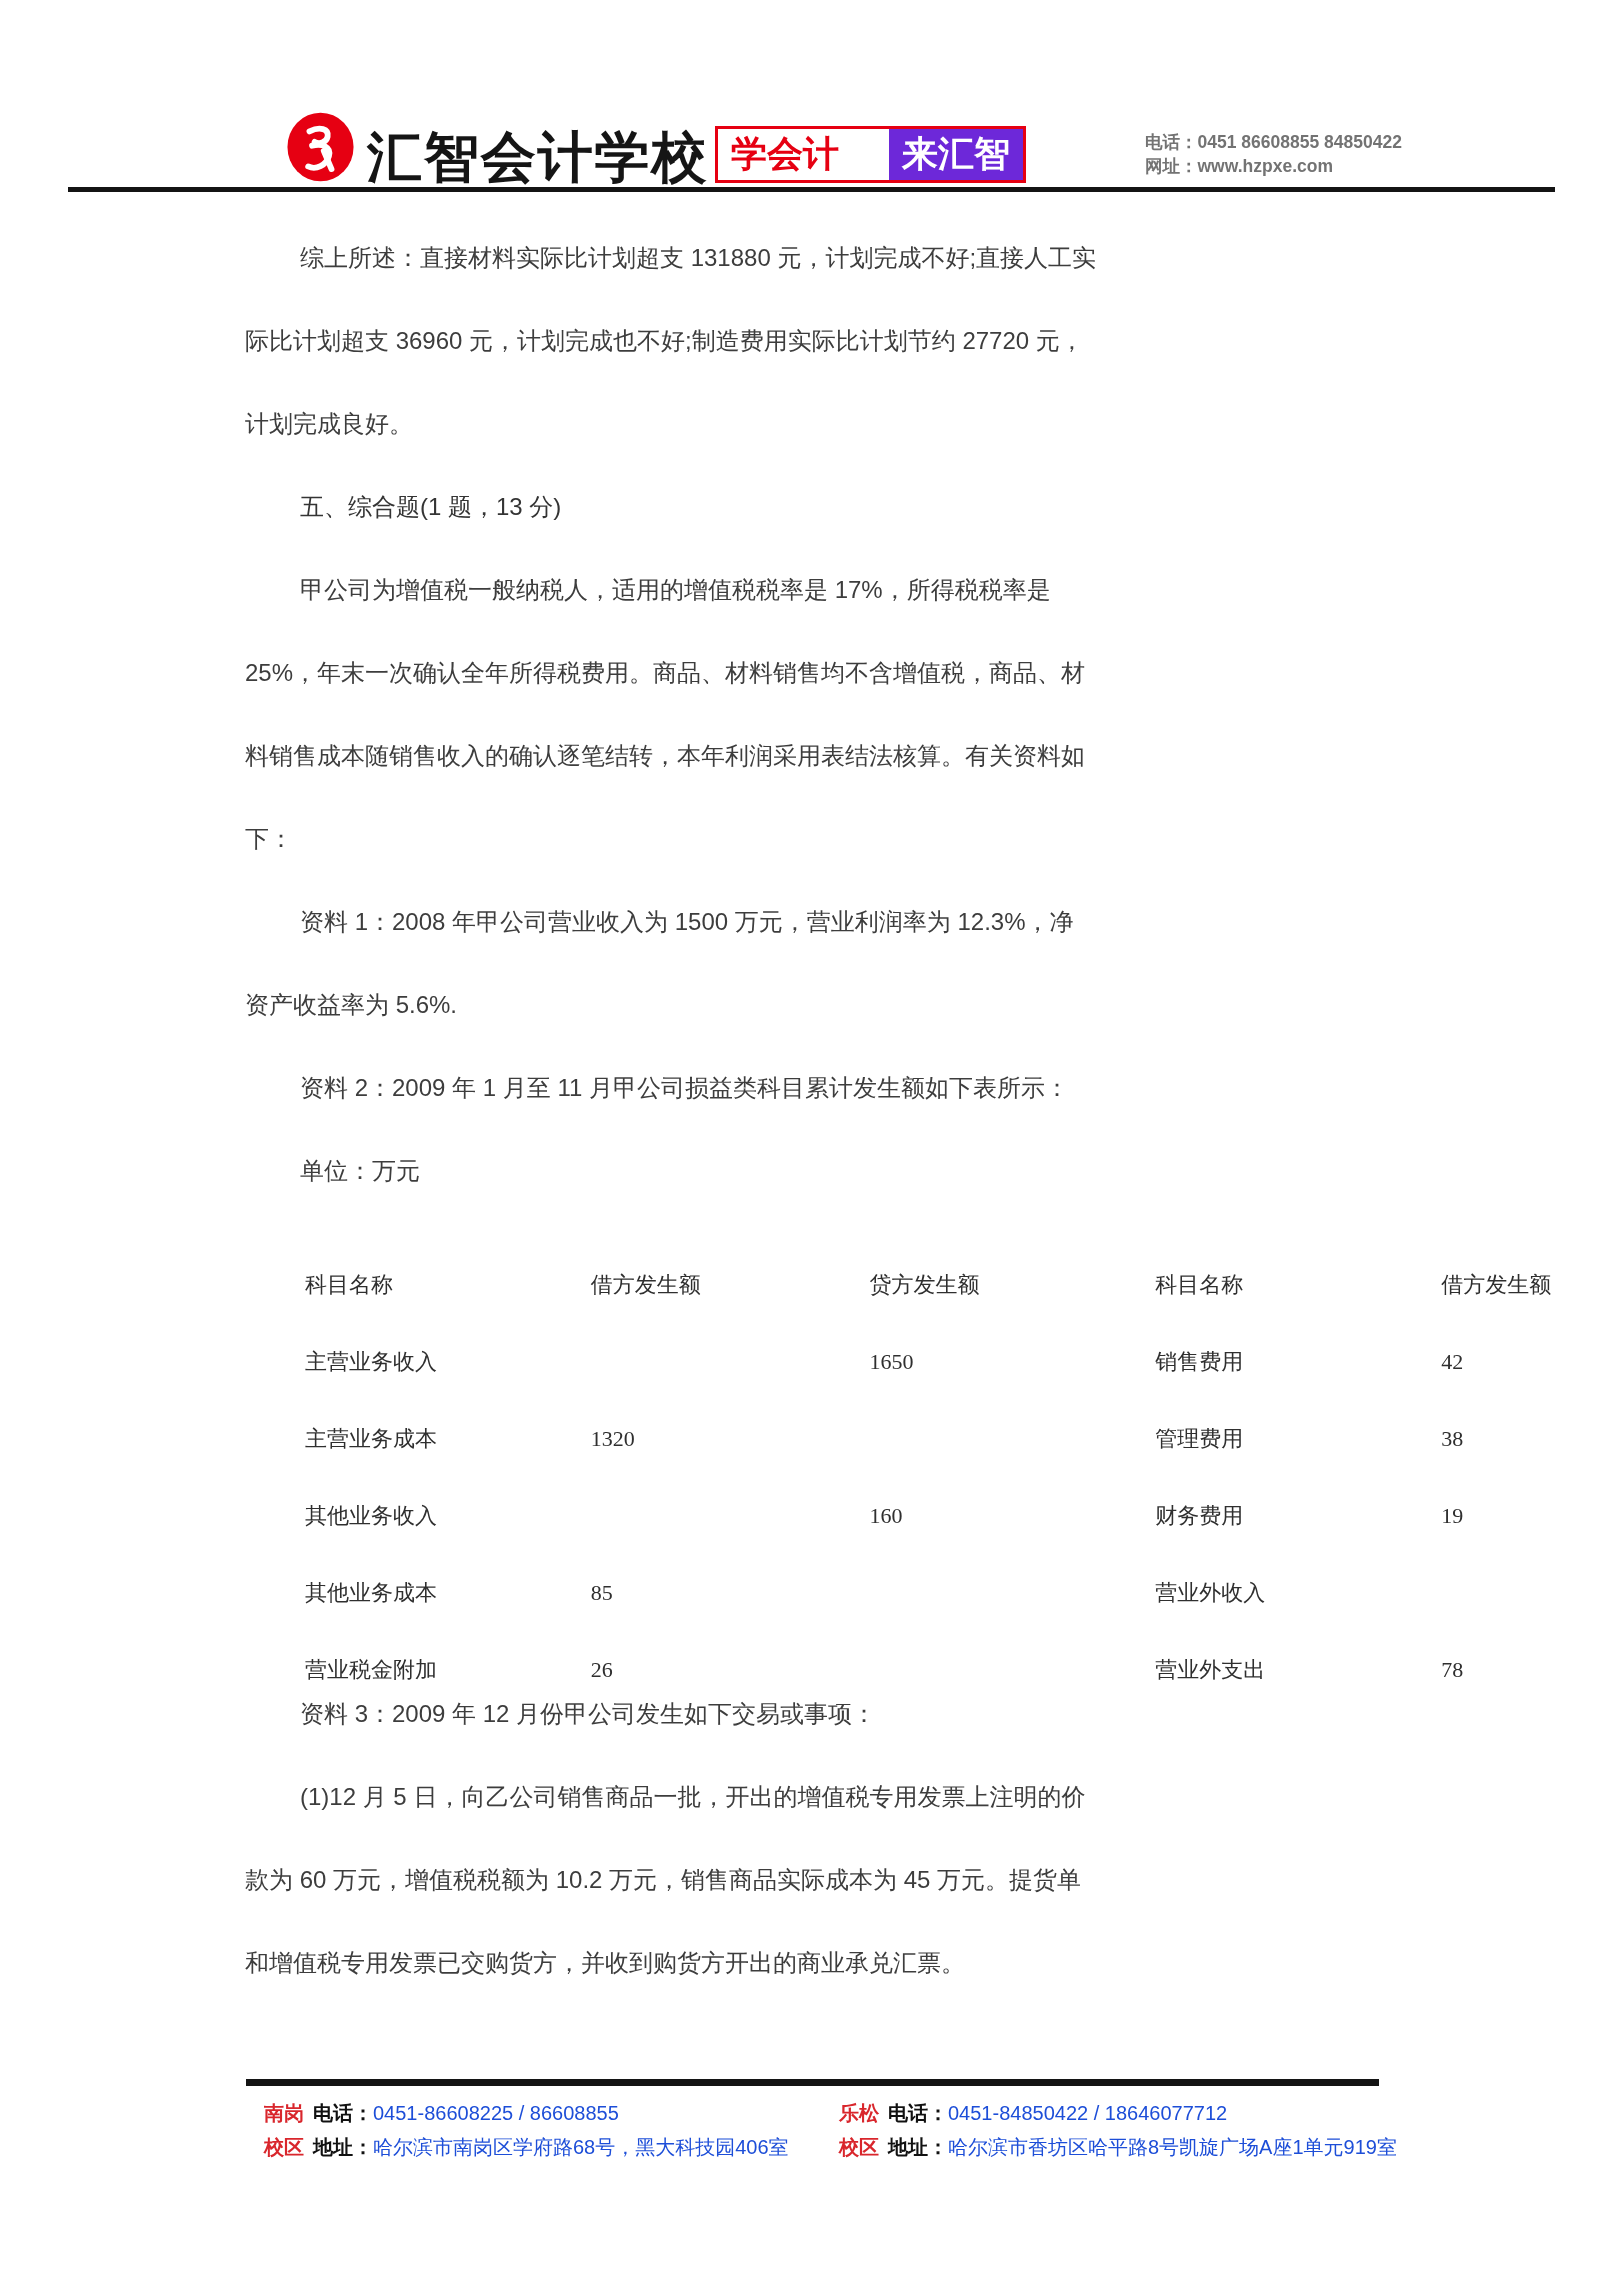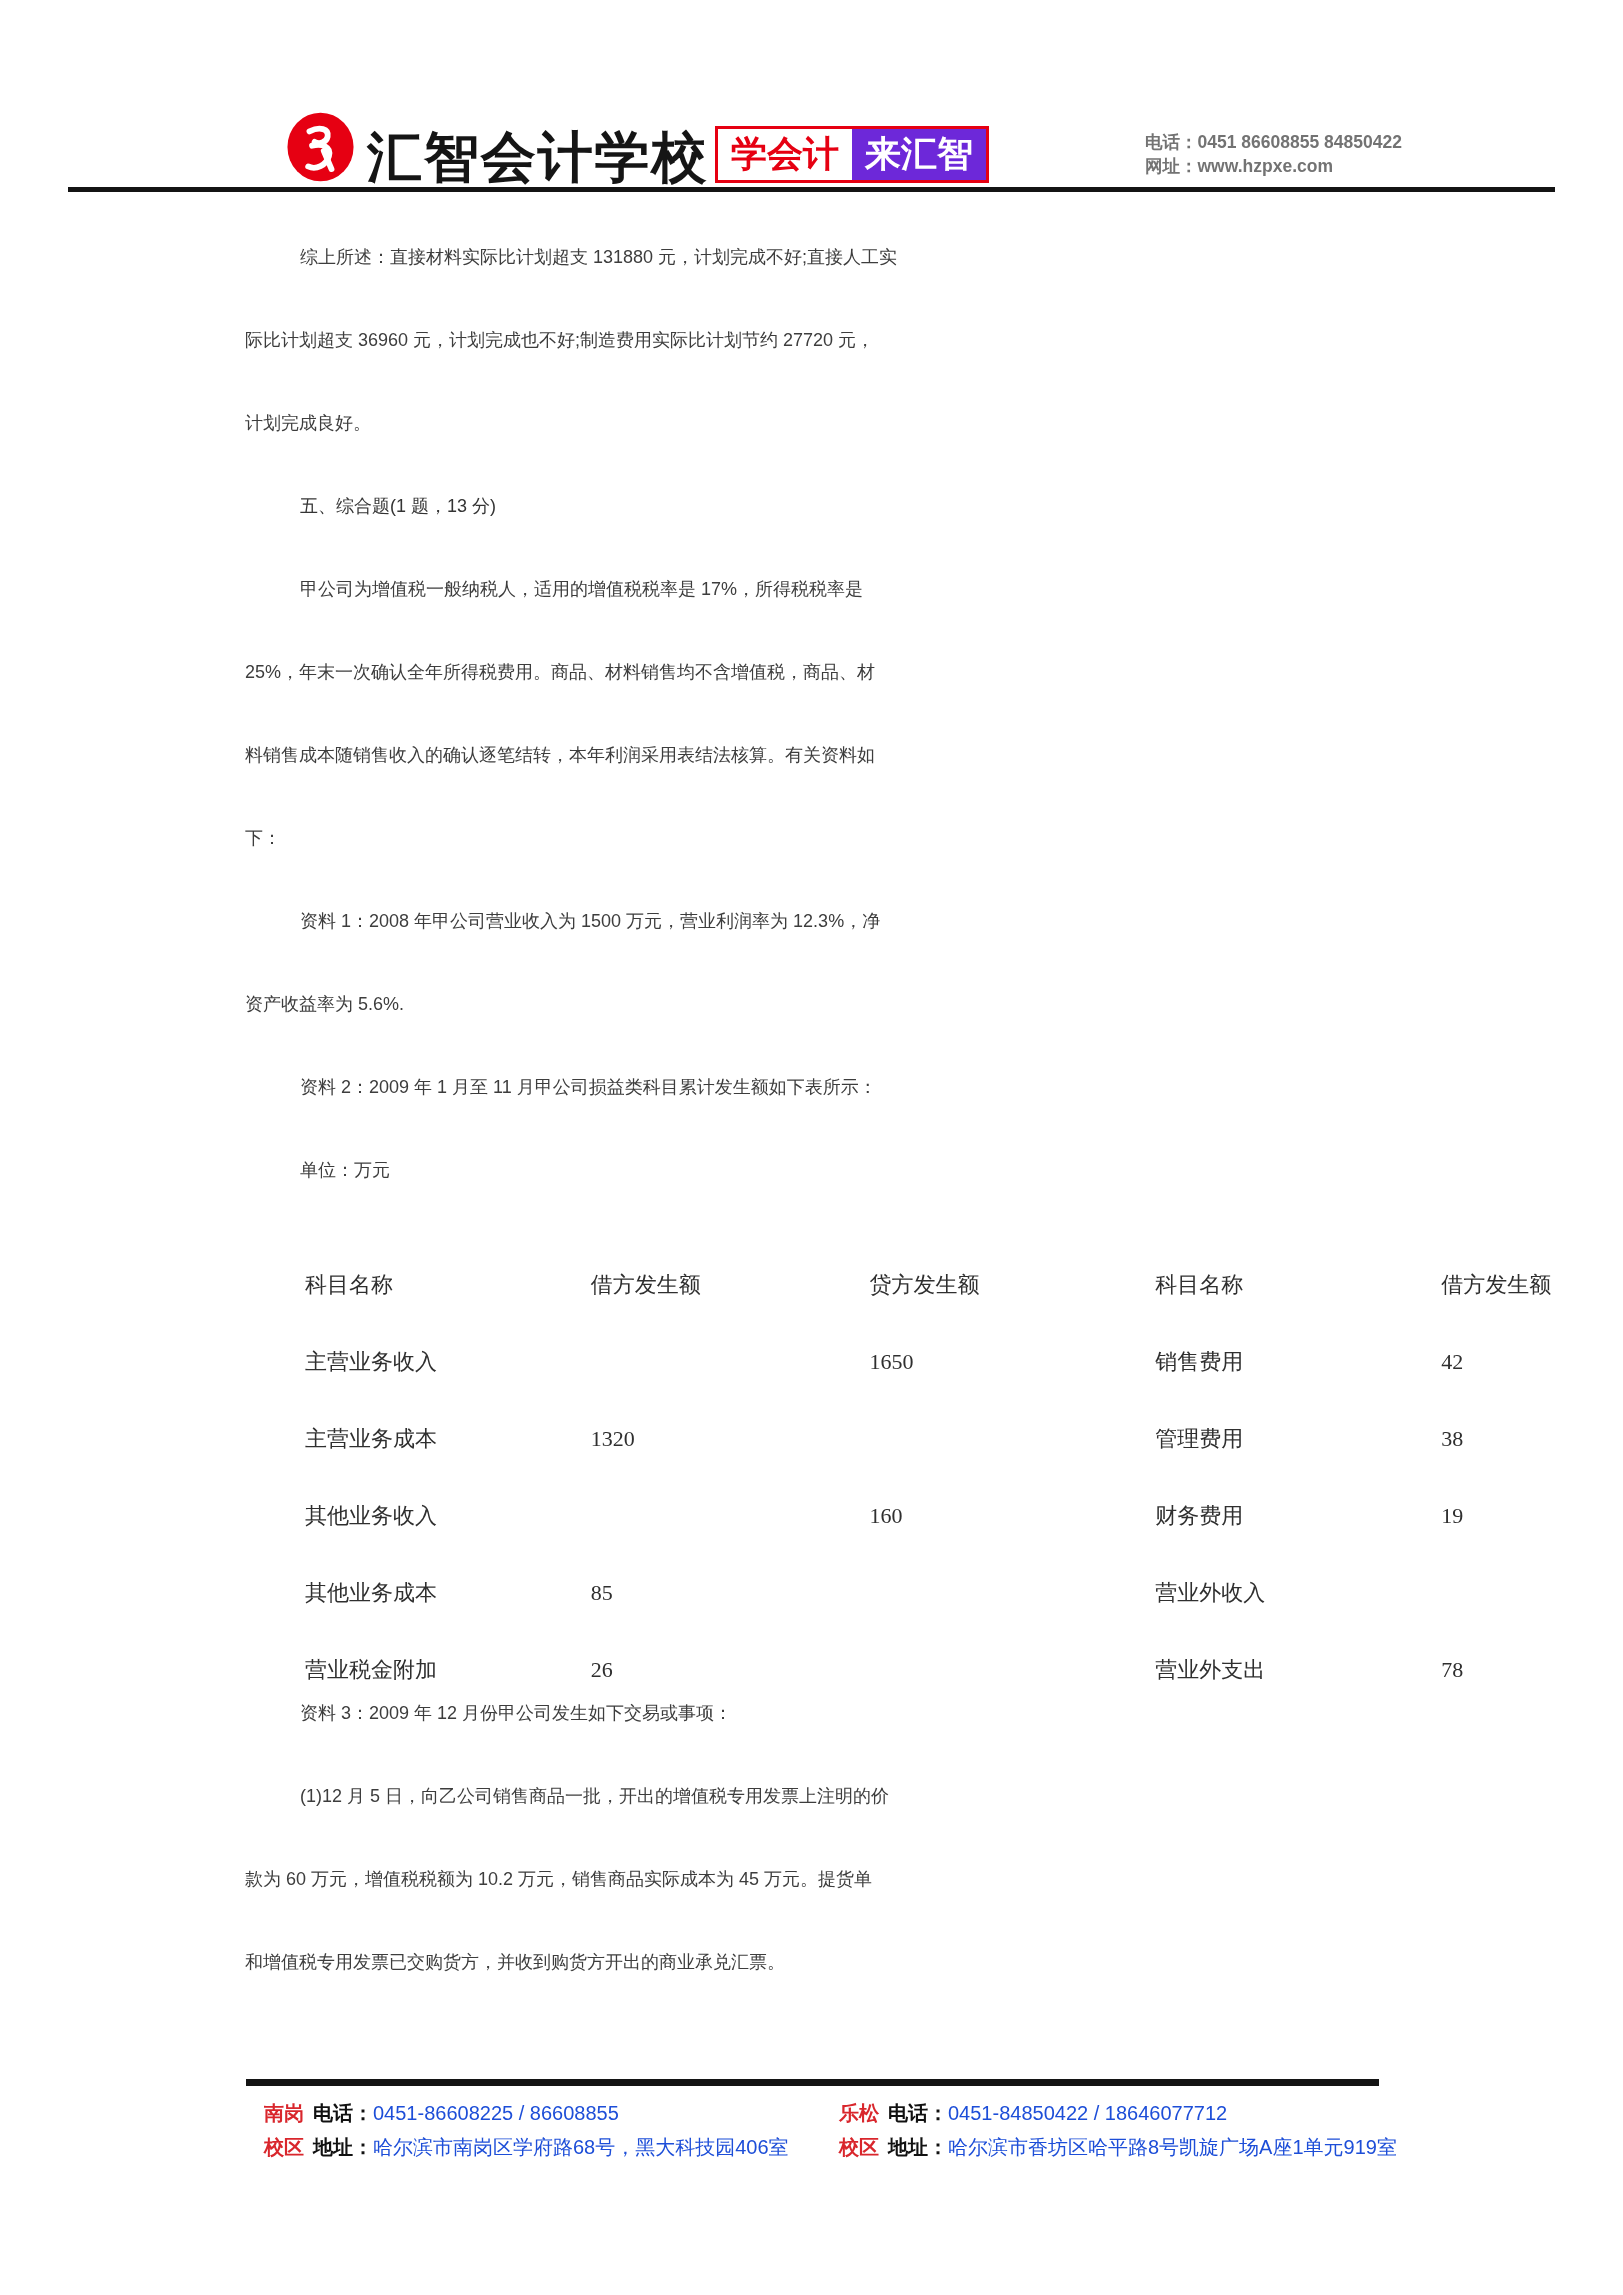--- a/index.html
+++ b/index.html
@@ -2,31 +2,31 @@
 <html style="font-size:10.4px"><head>
 <meta charset="utf-8">
 <style>
   html,body{margin:0;padding:0;}
   body{background:#e9e9e9;font-family:"Liberation Sans",sans-serif;}
   .page{position:relative;width:1624px;height:2295px;background:#ffffff;margin:0 auto;overflow:hidden;}
 
   
   .logo-mark{position:absolute;left:286px;top:112px;width:69px;height:70px;}
   .logo-text{position:absolute;left:367px;top:121px;font-size:55px;font-weight:bold;color:#151515;letter-spacing:1.9px;white-space:nowrap;}
-  .tagline{position:absolute;left:715px;top:126px;height:57px;display:flex;border:3.9px solid #e60012;box-sizing:border-box;}
+  .tagline{position:absolute;left:715px;top:126px;height:57px;display:flex;border:3.9px solid #e60012;box-sizing:border-box;gap:37px;}
   .tagline .seg{display:flex;align-items:center;padding:0 13px;font-size:36px;font-weight:bold;white-space:nowrap;}
   .tagline .seg-left{background:#ffffff;color:#e60012;}
   .tagline .seg-right{background:#6d28d9;color:#ffffff;}
   .contact{position:absolute;left:1145px;top:130px;color:#737373;font-weight:bold;font-size:17.5px;line-height:24px;white-space:nowrap;}
   .header-rule{position:absolute;left:68px;top:187px;width:1487px;height:5.2px;background:#141414;}
 
   
   .body1{position:absolute;left:245px;top:216px;width:1156px;}
   .body2{position:absolute;left:245px;top:1672px;width:1156px;}
-  .ln{height:83px;line-height:83px;font-size:18px;color:#3d3d3d;white-space:nowrap;}
+  .ln{height:83px;line-height:83px;font-size:24px;color:#3d3d3d;white-space:nowrap;}
   .indent{padding-left:55px;}
   .bold{font-weight:normal;color:#343434;}
 
   
   .acct-table{position:absolute;left:305px;top:1246px;width:1272px;font-family:"Liberation Serif",serif;font-size:22px;color:#2f2f2f;}
   .trow{display:flex;height:77px;line-height:77px;}
   .tcell{white-space:nowrap;overflow:visible;}
   .c0{width:286px;}
   .c1{width:279px;}
   .c2{width:286px;}

